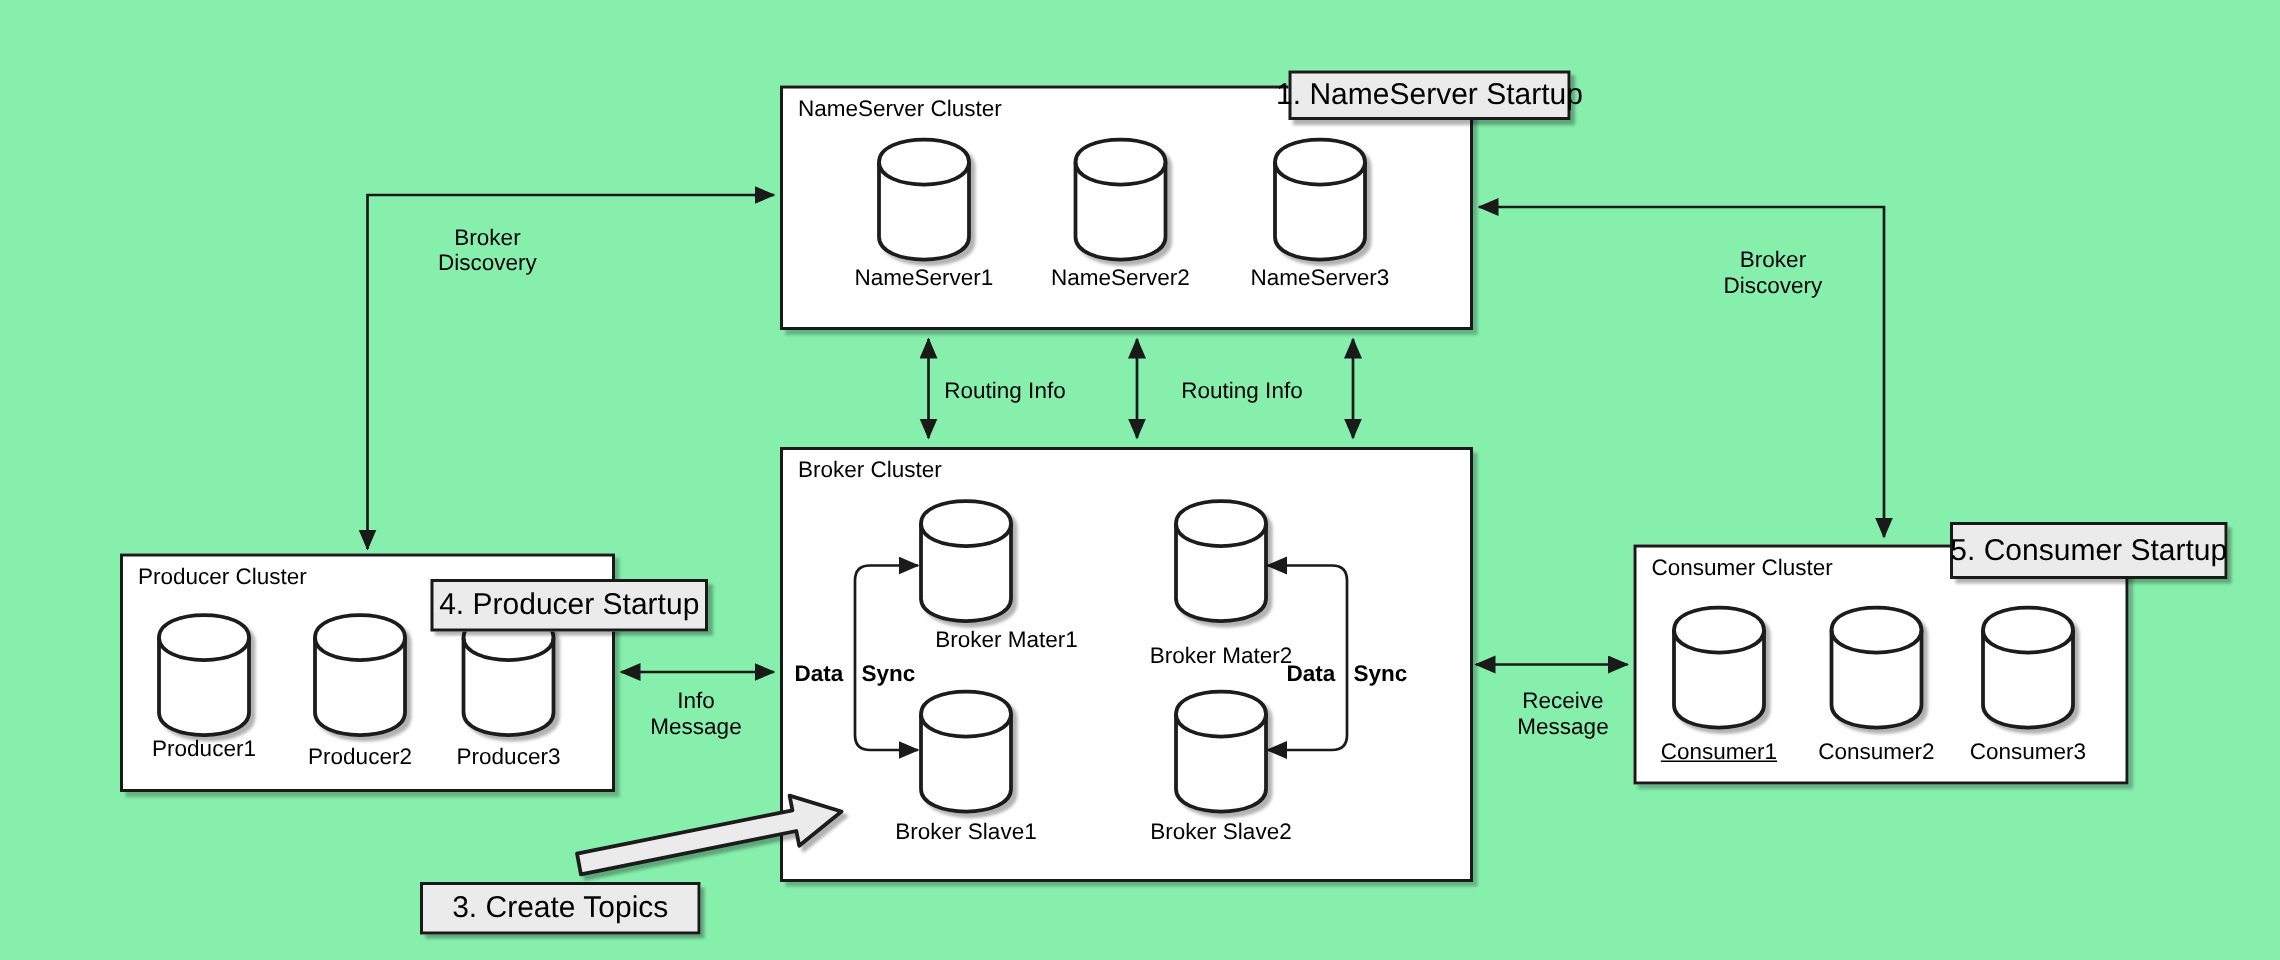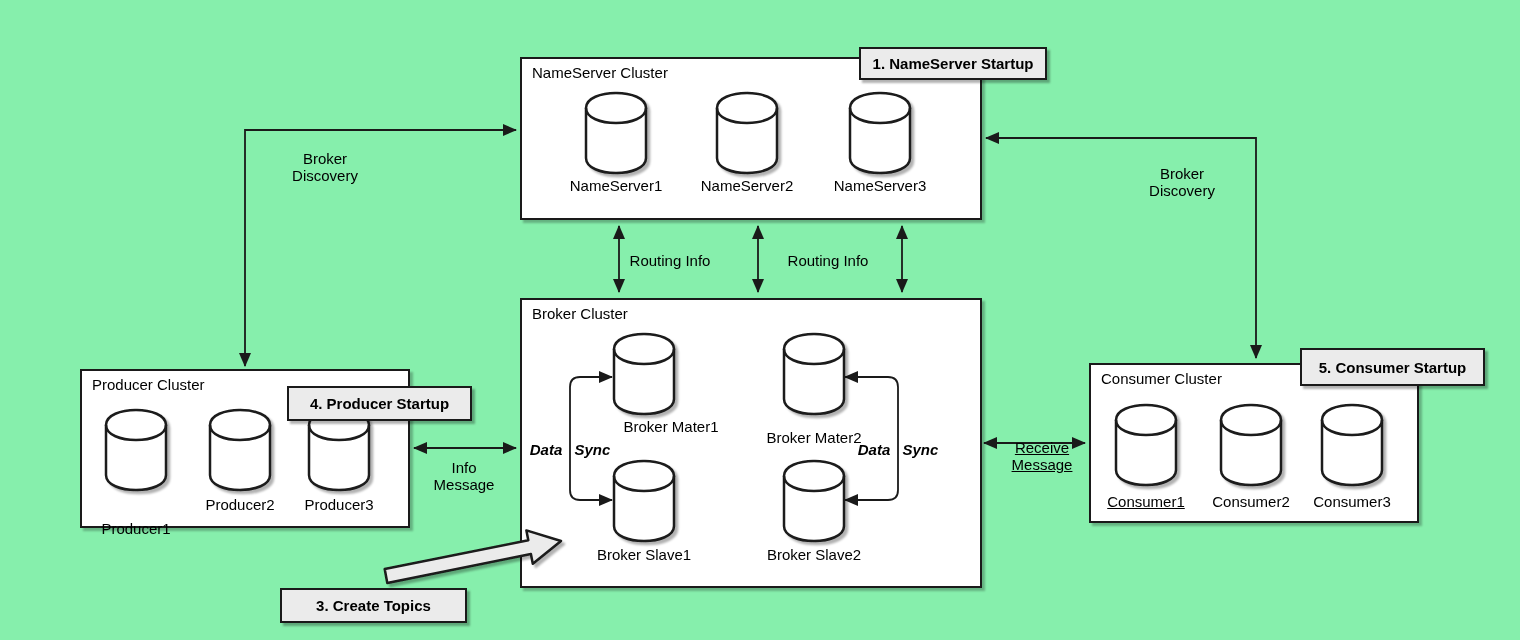--- a/index.html
+++ b/index.html
@@ -18,31 +18,31 @@
     box-shadow:3px 3px 2px rgba(0,0,0,0.25);
   }
   .cluster-title{
     position:absolute; left:10px; top:5px; font-size:15px; white-space:nowrap;
   }
   .step{
     position:absolute; box-sizing:border-box; z-index:3;
     border:2px solid var(--stroke); background:var(--step-fill);
     box-shadow:3px 3px 2px rgba(0,0,0,0.3);
     display:flex; align-items:center; justify-content:center;
-    font-size:15px; white-space:nowrap;font-weight:bold;
+    font-size:20px; white-space:nowrap;
   }
   .node-label{
     position:absolute; z-index:3; width:130px; text-align:center;
     font-size:15px; line-height:16px; white-space:nowrap;
   }
   .edge-label{
     position:absolute; z-index:3; text-align:center;
     font-size:15px; line-height:17px;
   }
-  .edge-label.bold{font-weight:bold; white-space:nowrap; word-spacing:8px;font-style:italic;}
+  .edge-label.bold{font-weight:bold; white-space:nowrap; word-spacing:8px;}
 </style>
 </head>
 <body>
 
 <div class="canvas">
 
   <div class="cluster" style="left:520px;top:57px;width:462px;height:163px;">
     <div class="cluster-title">NameServer Cluster</div>
   </div>
   <div class="cluster" style="left:520px;top:298px;width:462px;height:290px;">
@@ -112,29 +112,29 @@
   <div class="step" style="left:287px;top:354px;width:185px;height:35px;margin-top:32px;">4. Producer Startup</div>
   <div class="step" style="left:1300px;top:348px;width:185px;height:38px;">5. Consumer Startup</div>
 
   <div class="node-label" style="left:551px;top:178px;">NameServer1</div>
   <div class="node-label" style="left:682px;top:178px;">NameServer2</div>
   <div class="node-label" style="left:815px;top:178px;">NameServer3</div>
   <div class="node-label" style="left:606px;top:419px;">Broker Mater1</div>
   <div class="node-label" style="left:749px;top:419px;margin-top:11px;">Broker Mater2</div>
   <div class="node-label" style="left:579px;top:547px;">Broker Slave1</div>
   <div class="node-label" style="left:749px;top:547px;">Broker Slave2</div>
-  <div class="node-label" style="left:71px;top:521px;text-align:center;">Producer1</div>
+  <div class="node-label" style="left:71px;top:492px;text-align:center;">Producer1</div>
   <div class="node-label" style="left:175px;top:497px;">Producer2</div>
   <div class="node-label" style="left:274px;top:497px;">Producer3</div>
   <div class="node-label" style="left:1081px;top:494px;text-decoration:underline;">Consumer1</div>
   <div class="node-label" style="left:1186px;top:494px;">Consumer2</div>
   <div class="node-label" style="left:1287px;top:494px;">Consumer3</div>
 
   <div class="edge-label" style="left:270px;top:150px;width:110px;">Broker Discovery</div>
   <div class="edge-label" style="left:1127px;top:165px;width:110px;">Broker Discovery</div>
   <div class="edge-label" style="left:620px;top:252px;width:100px;">Routing Info</div>
   <div class="edge-label" style="left:778px;top:252px;width:100px;">Routing Info</div>
   <div class="edge-label" style="left:429px;top:459px;width:70px;">Info Message</div>
-  <div class="edge-label" style="left:1003px;top:439px;width:78px;text-decoration:underline;">Receive Message</div>
+  <div class="edge-label" style="left:1003px;top:459px;width:78px;">Receive Message</div>
   <div class="edge-label bold" style="left:516px;top:441px;width:108px;">Data Sync</div>
   <div class="edge-label bold" style="left:844px;top:441px;width:108px;">Data Sync</div>
 
 </div>
 
 </body></html>

